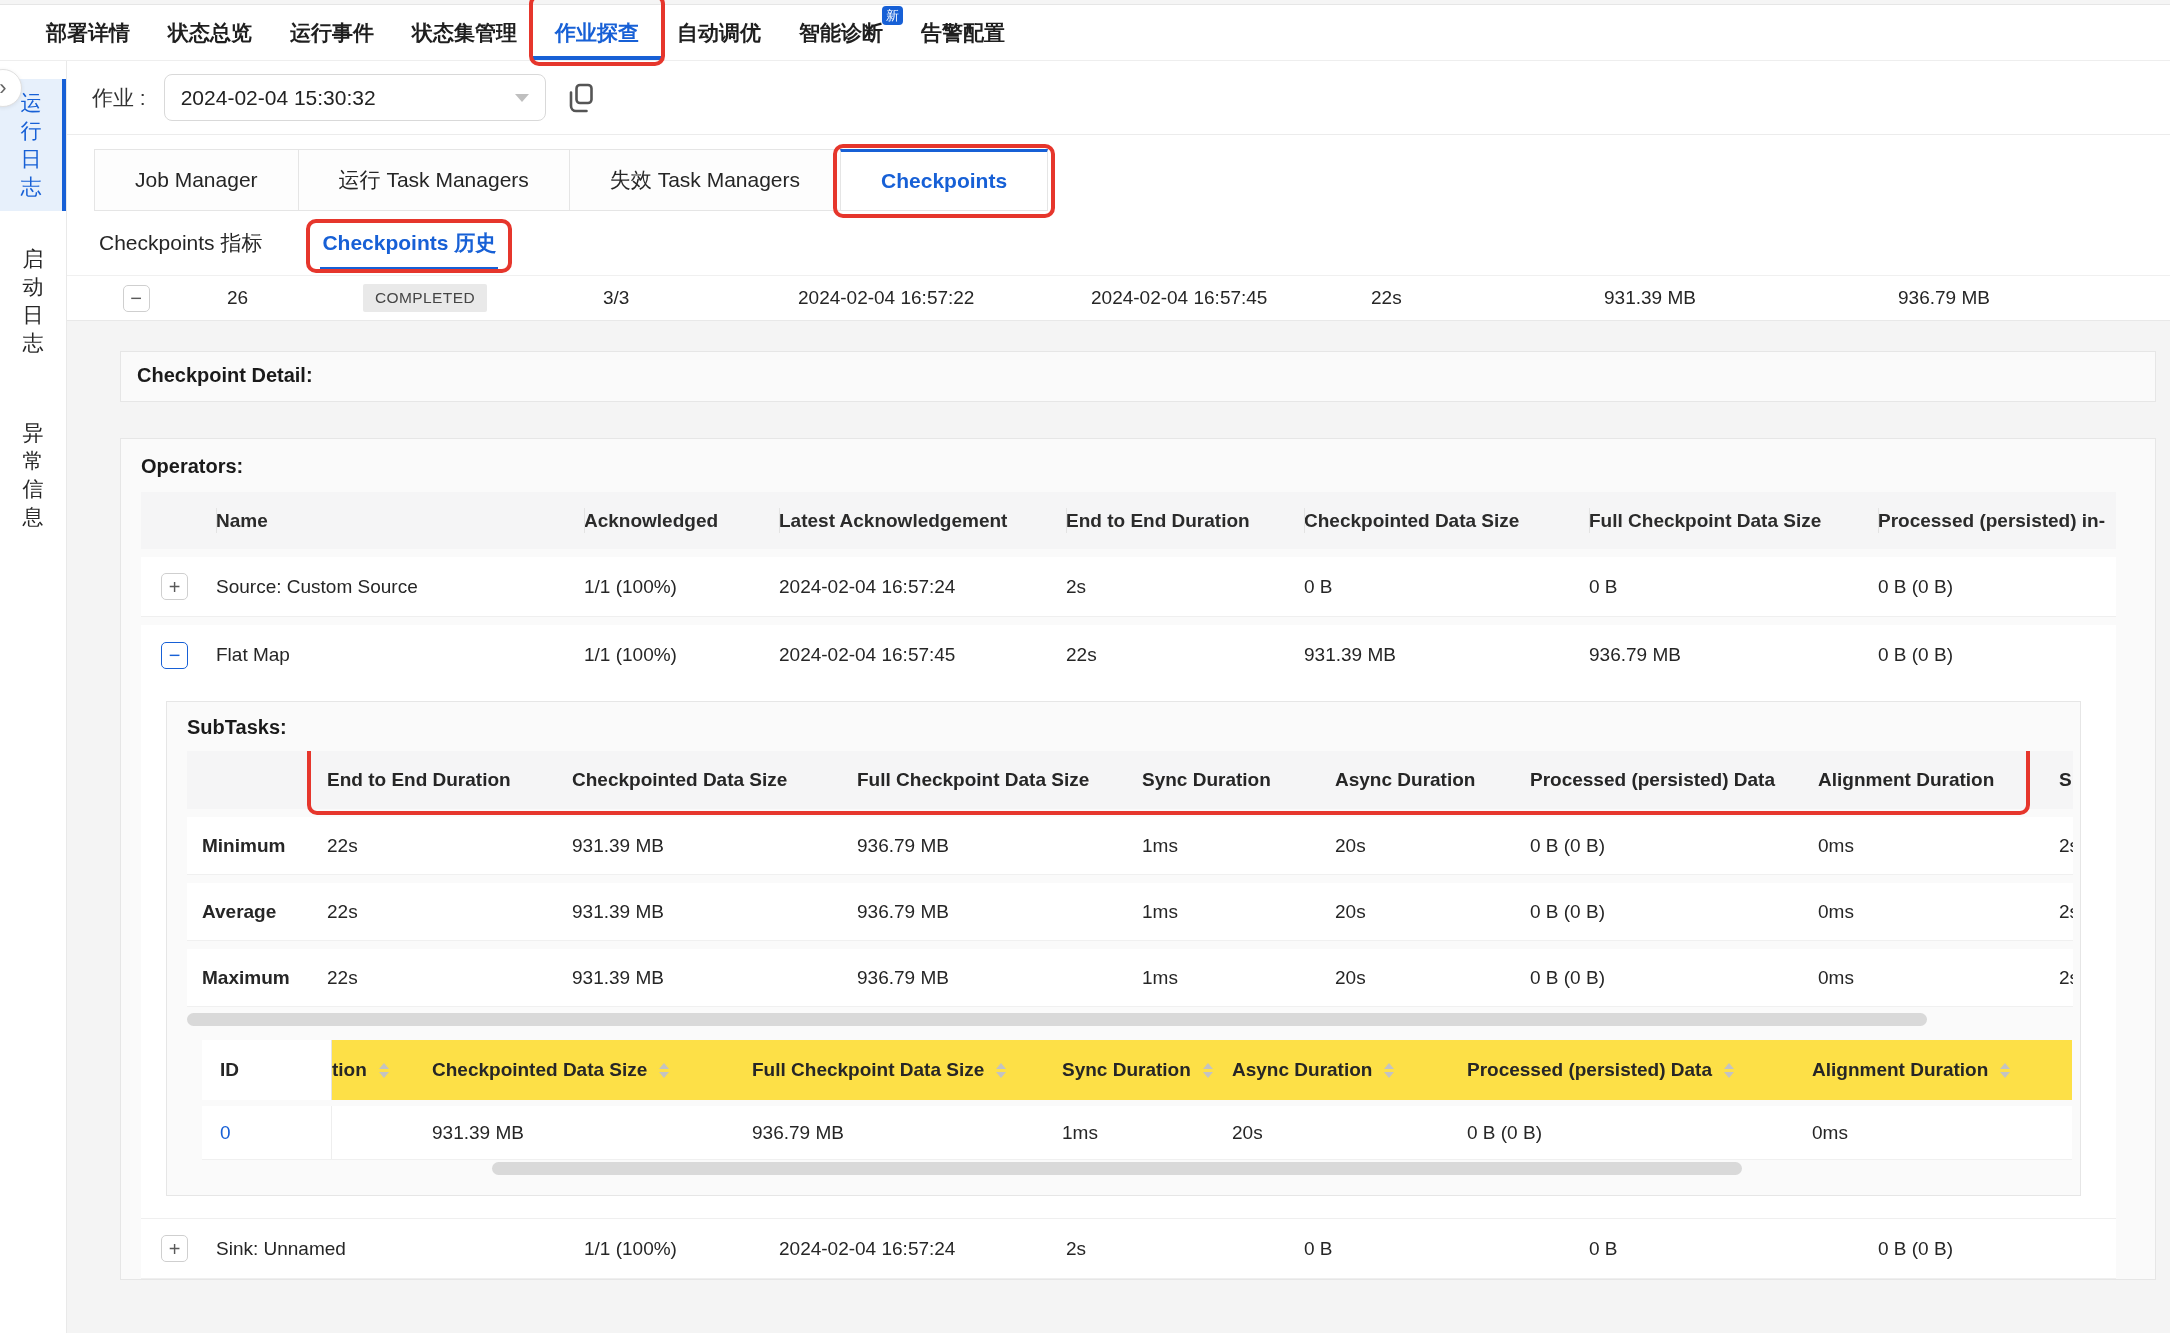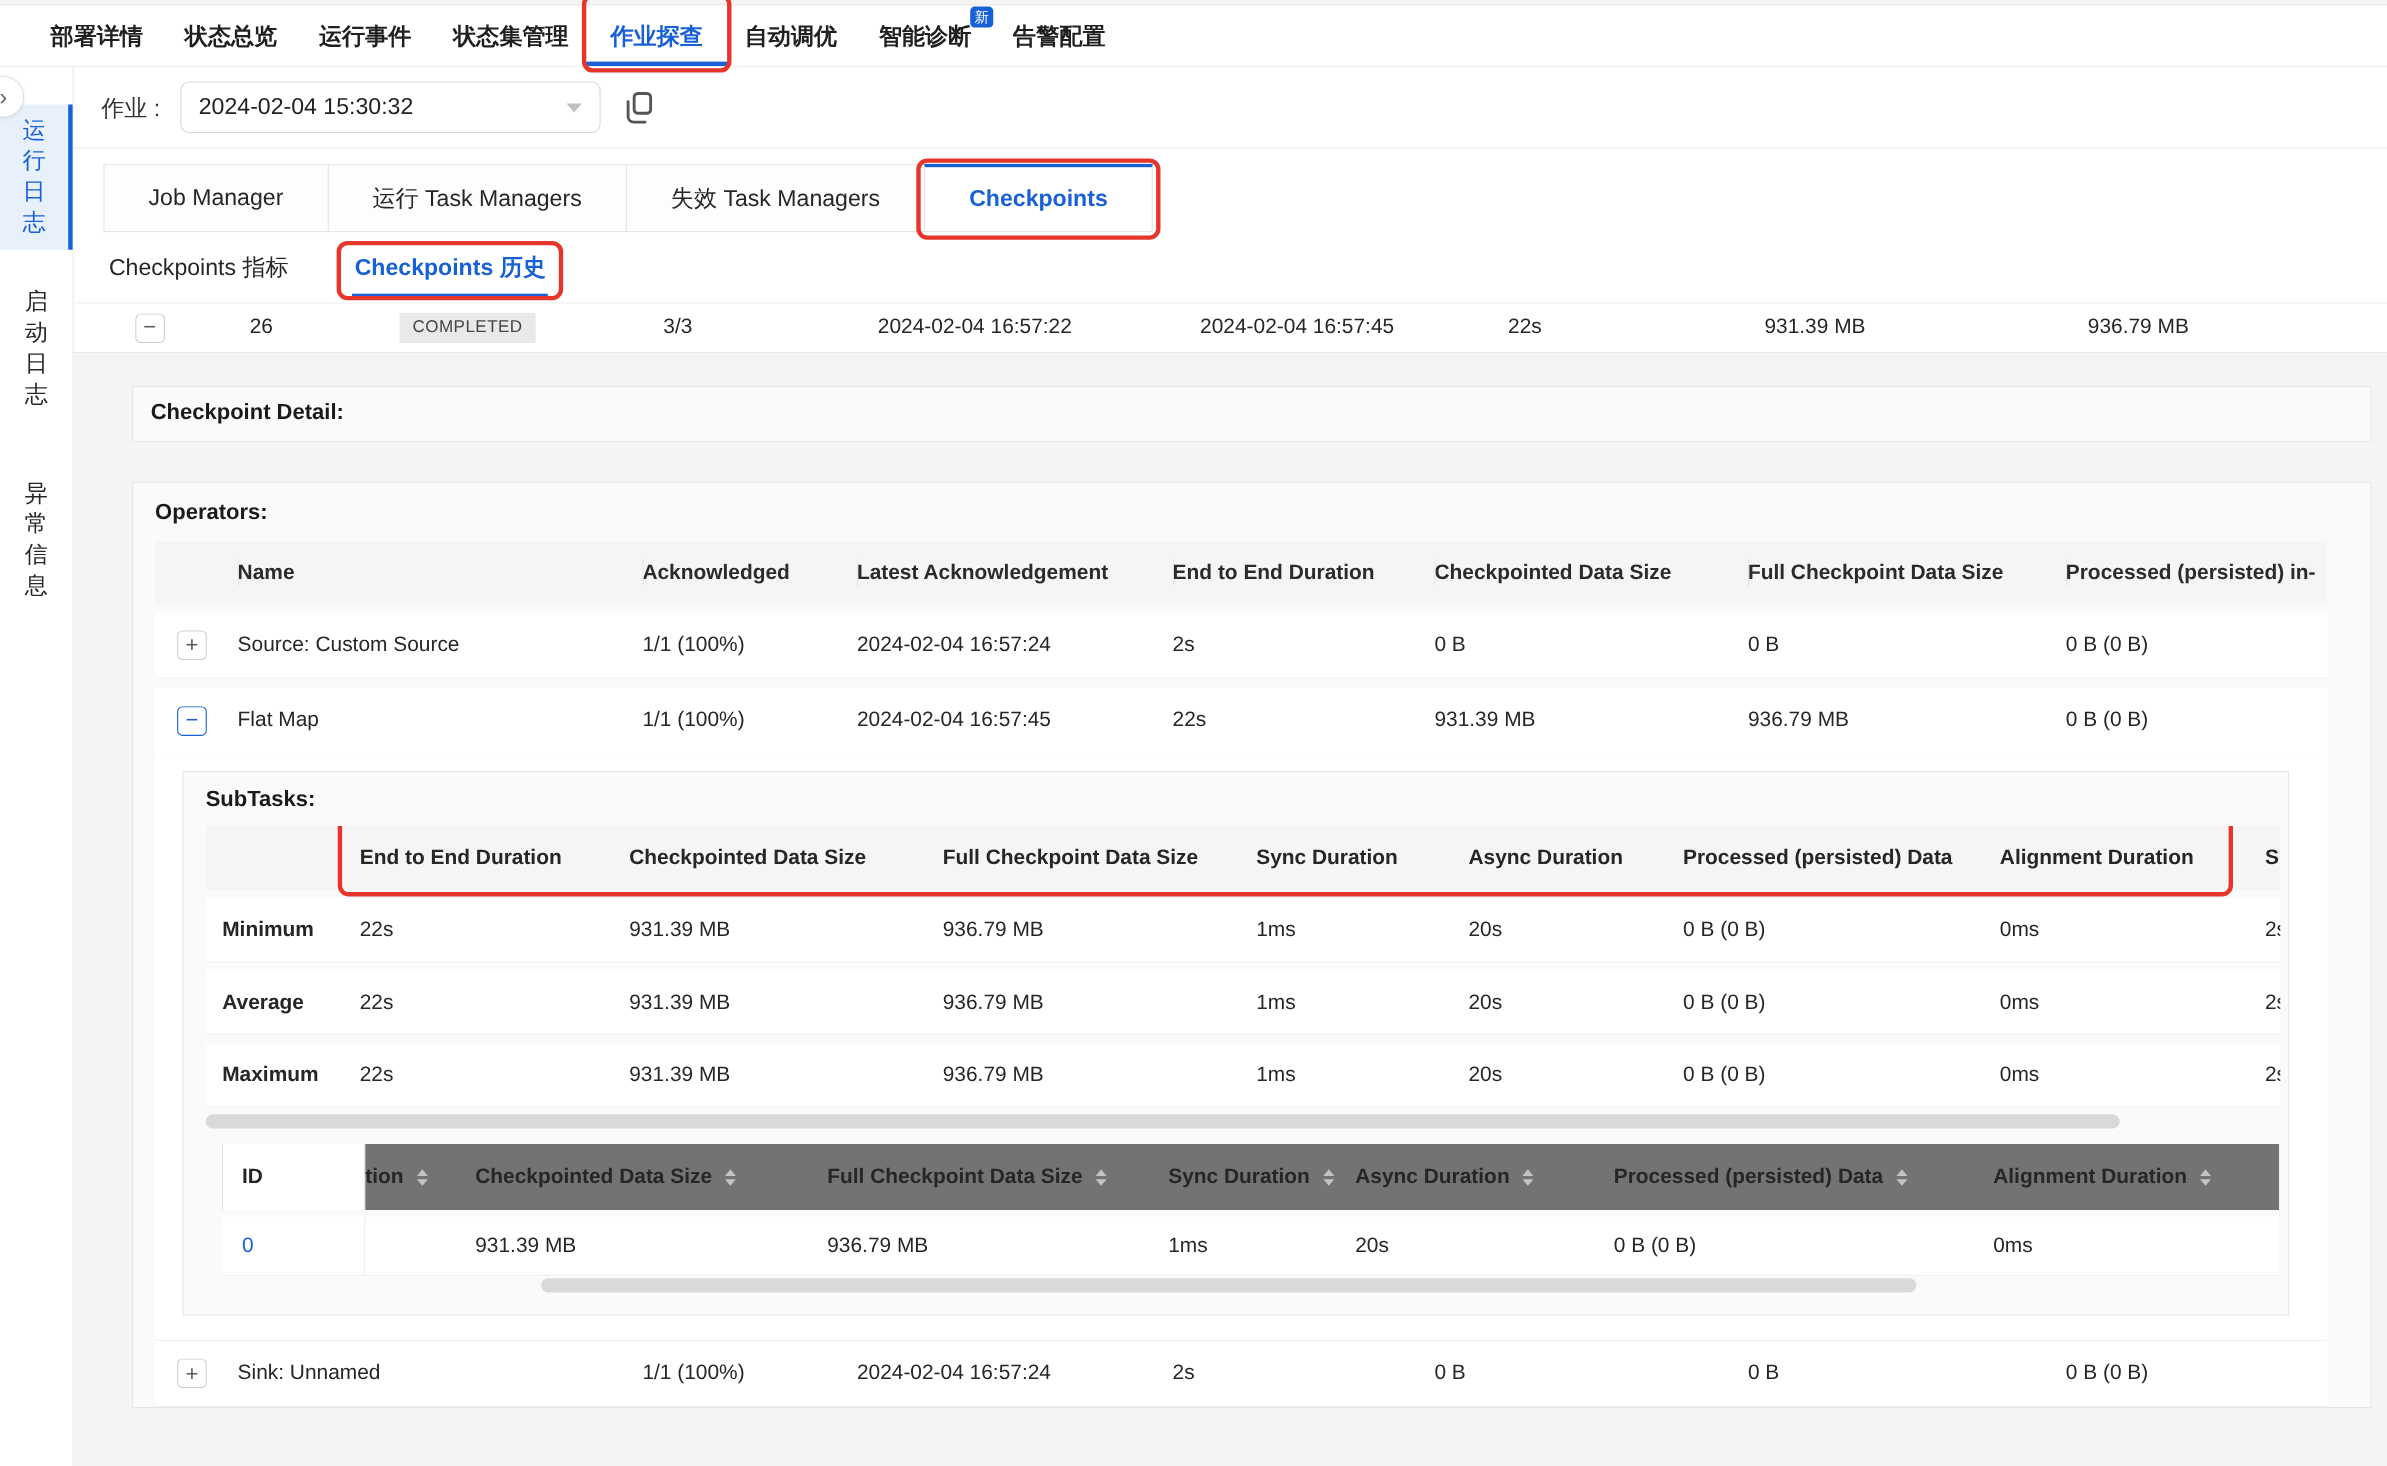--- a/index.html
+++ b/index.html
@@ -13,21 +13,21 @@
   .nav-item.active { color:var(--accent); }
   .nav-underline { position:absolute; left:-24px; right:-24px; bottom:0; height:4px; background:var(--accent); }
   .redbox { position:absolute; border:4px solid var(--annotation); border-radius:10px; pointer-events:none; z-index:30; }
   .nav-redbox { inset:-11px -26px -6px -26px; }
   .nav-badge { position:absolute; top:1px; right:-20px; background:var(--accent); color:#fff; font-size:13px; font-weight:400; line-height:1; padding:3px 4px; border-radius:4px; }
 
   .body-wrap { display:flex; height:1272px; }
 
   
   .sidebar { position:relative; width:67px; border-right:1px solid #e9e9e9; background:#fff; padding-top:18px; flex:none; }
-  .side-item { width:100%; display:flex; justify-content:center; padding:10px 0; cursor:pointer;margin-top:16px; }
+  .side-item { width:100%; display:flex; justify-content:center; padding:10px 0; cursor:pointer; }
   .side-item .vtxt { width:22px; font-size:21px; line-height:28px; text-align:center; word-break:break-all; color:#262626; }
   .side-item.active { background:#e7f0fb; border-right:4px solid var(--accent); }
   .side-item.active .vtxt { color:var(--accent); }
   .side-item + .side-item { margin-top:24px; }
   .side-item:nth-child(4) { margin-top:42px; }
   .expander { position:absolute; left:-16px; top:8px; width:38px; height:38px; border-radius:50%; background:#fff; border:1px solid #e0e0e0; box-shadow:0 1px 4px rgba(0,0,0,.08); display:flex; align-items:center; justify-content:center; font-size:22px; color:#666; cursor:pointer; z-index:5; }
 
   main { flex:1; display:flex; flex-direction:column; background:#fff; min-width:0; }
 
   
@@ -89,21 +89,21 @@
   .sum-head .cell + .cell::before { content:""; position:absolute; left:-14px; top:16px; bottom:16px; width:1px; background:#e3e3e3; }
   .sum-row { background:#fff; height:58px; margin-top:8px; border-bottom:1px solid #f0f0f0; font-size:19px; }
   .sum-row .lblcell { font-weight:700; padding-left:15px; }
   .sub-redbox { left:120px; top:-10px; width:1723px; height:74px; }
 
   .hscroll { position:relative; height:13px; margin:6px 0 4px; }
   .hthumb { position:absolute; top:0; height:13px; background:#d9d9d9; border-radius:7px; cursor:pointer; }
 
   .det-wrap { width:1870px; overflow:hidden; margin:10px 0 0 15px; }
   .grid-det { display:grid; grid-template-columns:130px 100px 320px 310px 170px 235px 345px 250px 10px; align-items:center; }
-  .det-head { background:#737373; height:60px; font-weight:600; font-size:19px; }
+  .det-head { background:#fde047; height:60px; font-weight:600; font-size:19px; }
   .det-head .cell { height:100%; display:flex; align-items:center; }
   .det-head .idcell { background:#fff; border-right:1px solid #e3e3e3; padding-left:18px; }
   .det-head .cutcell { justify-content:flex-start; }
   .det-row { background:#fff; height:54px; margin-top:6px; border-bottom:1px solid #f0f0f0; font-size:19px; }
   .det-row .idcell { border-right:1px solid #eee; height:100%; display:flex; align-items:center; padding-left:18px; }
   .link { color:var(--accent); cursor:pointer; }
 
   .sorter { display:inline-flex; flex-direction:column; align-items:center; gap:3px; margin-left:12px; }
   .sorter i { width:0; height:0; border-left:5px solid transparent; border-right:5px solid transparent; }
   .sorter .up { border-bottom:6px solid #c3c3c3; }

